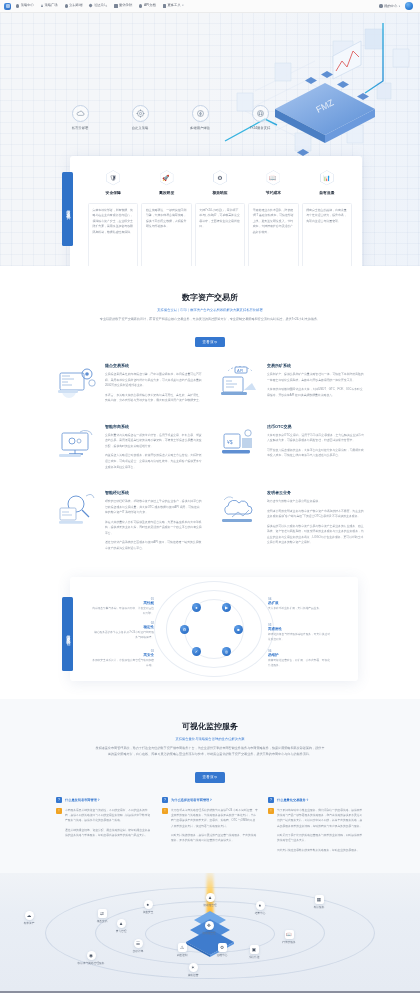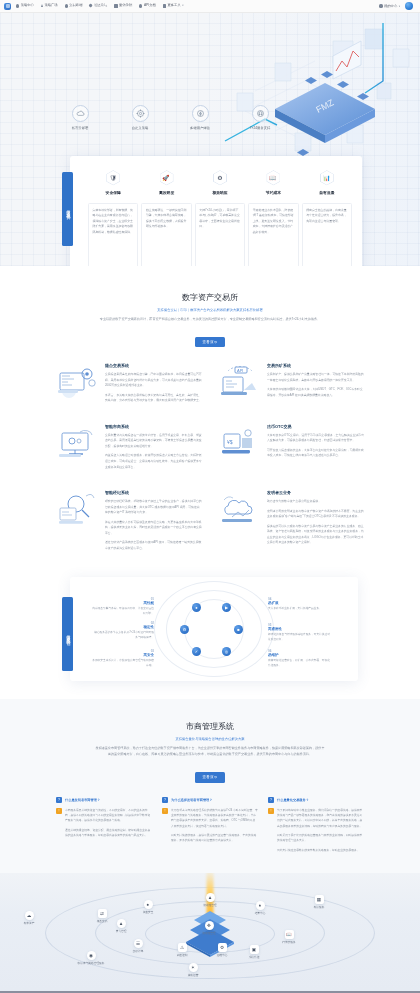--- a/index.html
+++ b/index.html
@@ -139,21 +139,21 @@
   .adv-title { font-size: 3.8px; color:#2b3442; font-weight:bold; margin-bottom: 8px;}
   .adv-box {
     border: .6px solid #eceff4; border-radius: 1.5px;
     padding: 4px 3.5px; min-height: 68px;
     font-size: 2.9px; line-height: 1.9; color: #868e9b; text-align: left;
   }
 
   
   .sec-exchange { background:#fff; padding: 26px 0 0; position: relative; }
   .sec-head { text-align: center; }
-  .sec-title { font-size: 8px; font-weight: normal; color:#1d2430; margin-bottom: 5px;}
+  .sec-title { font-size: 8px; font-weight: bold; color:#1d2430; margin-bottom: 5px;}
   .sec-sub { font-size: 3.3px; color:#3b7cd3; margin-bottom: 4px; }
   .sec-desc { font-size: 3.1px; color:#818a97; line-height: 1.95; width: 232px; margin: 0 auto 7px; }
   .btn-primary {
     display:inline-block; background:#3577cf; color:#fff;
     font-size:3.4px; padding: 3.2px 8px; border-radius: 1.5px; border:0;
     cursor:pointer; letter-spacing:.3px;
   }
 
   .feat-grid {
     display: grid; grid-template-columns: 1fr 1fr;
@@ -577,21 +577,21 @@
           <div class="sf-t">易维护</div>
           <div class="sf-d">完善可视化运营后台，易扩展、分布式部署、可视化监控服务。</div>
         </div>
       </div>
       <div class="sysfeat-tab">发明者交易系统特色</div>
     </div>
   </div>
 
   <div class="sec-mm">
     <div class="sec-head">
-      <div class="sec-title">市商管理系统</div>
+      <div class="sec-title">可视化监控服务</div>
       <div class="sec-sub">支持撮合量化与策略撮合管理的全方位解决方案</div>
       <div class="sec-desc">发明者量化市商管理系统，致力于打造全方位的数字资产做市商服务平台，为企业提供完整的市商智能业务服务与市商策略服务，快捷应用策略和系统部署架构，提供丰富的量化策略方案，自有在线、简单可灵活的策略运营业务流程与技术，帮助撮合量化的数字资产交易业务，提供完整的市商中心与自有的服务流程。</div>
       <button class="btn-primary">查看演示</button>
     </div>
     <div class="faq-grid">
       <div>
         <div class="faq-head">
           <span class="faq-badge">?</span>
           <span class="faq-q">什么是发明者市商管理？</span>
         </div>

